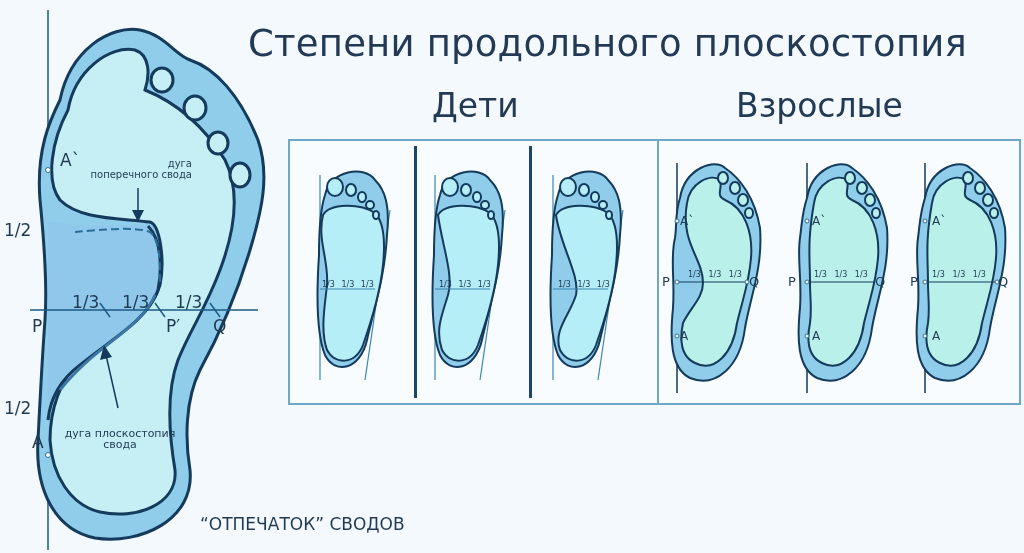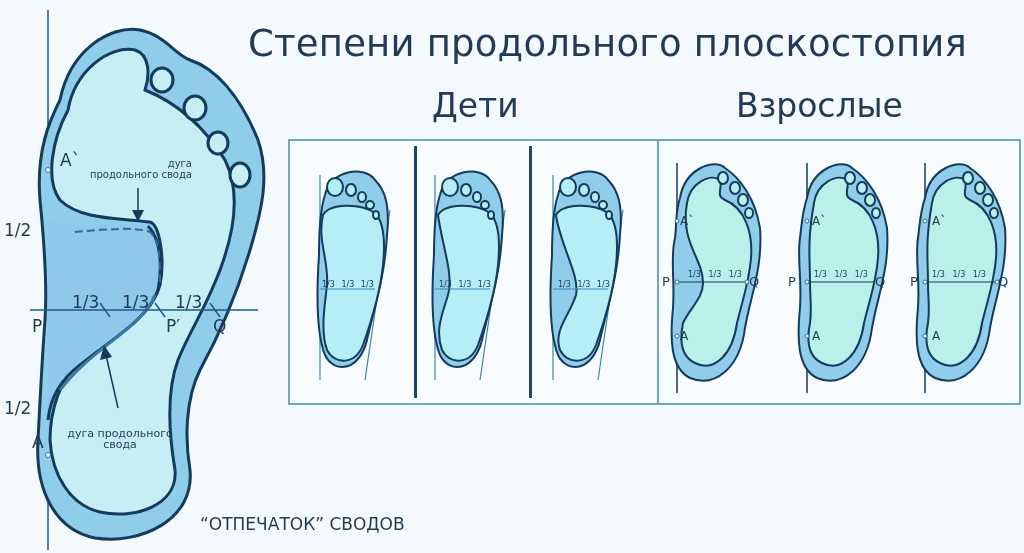--- a/index.html
+++ b/index.html
@@ -59,24 +59,24 @@
 <div class="abs" style="left:32px;top:316px;font-size:17px;">P</div>
 <div class="abs" style="left:166px;top:316px;font-size:17px;">P′</div>
 <div class="abs" style="left:213px;top:316px;font-size:17px;">Q</div>
 <div class="abs lbl" style="left:4px;top:220px;">1/2</div>
 <div class="abs lbl" style="left:4px;top:398px;">1/2</div>
 <div class="abs lbl" style="left:72px;top:292px;">1/3</div>
 <div class="abs lbl" style="left:122px;top:292px;">1/3</div>
 <div class="abs lbl" style="left:175px;top:292px;">1/3</div>
 <div class="abs" style="left:72px;top:158px;font-size:10px;text-align:right;line-height:11px;width:120px;">
   <div>дуга</div>
-  <div>продольного свода</div>
+  <div>поперечного свода</div>
 </div>
 <div class="abs" style="left:60px;top:428px;font-size:11px;text-align:center;line-height:11px;width:120px;">
-  <div>дуга продольного</div>
+  <div>дуга плоскостопия</div>
   <div>свода</div>
 </div>
 <div class="abs caption">“ОТПЕЧАТОК” СВОДОВ</div>
 
 <div class="abs panel"></div>
 <div class="abs panel-divider"></div>
 
 <div class="abs" style="left:414px;top:146px;width:3px;height:252px;background:#1b4668;"></div>
 <div class="abs" style="left:529px;top:146px;width:3px;height:252px;background:#1b4668;"></div>
 

